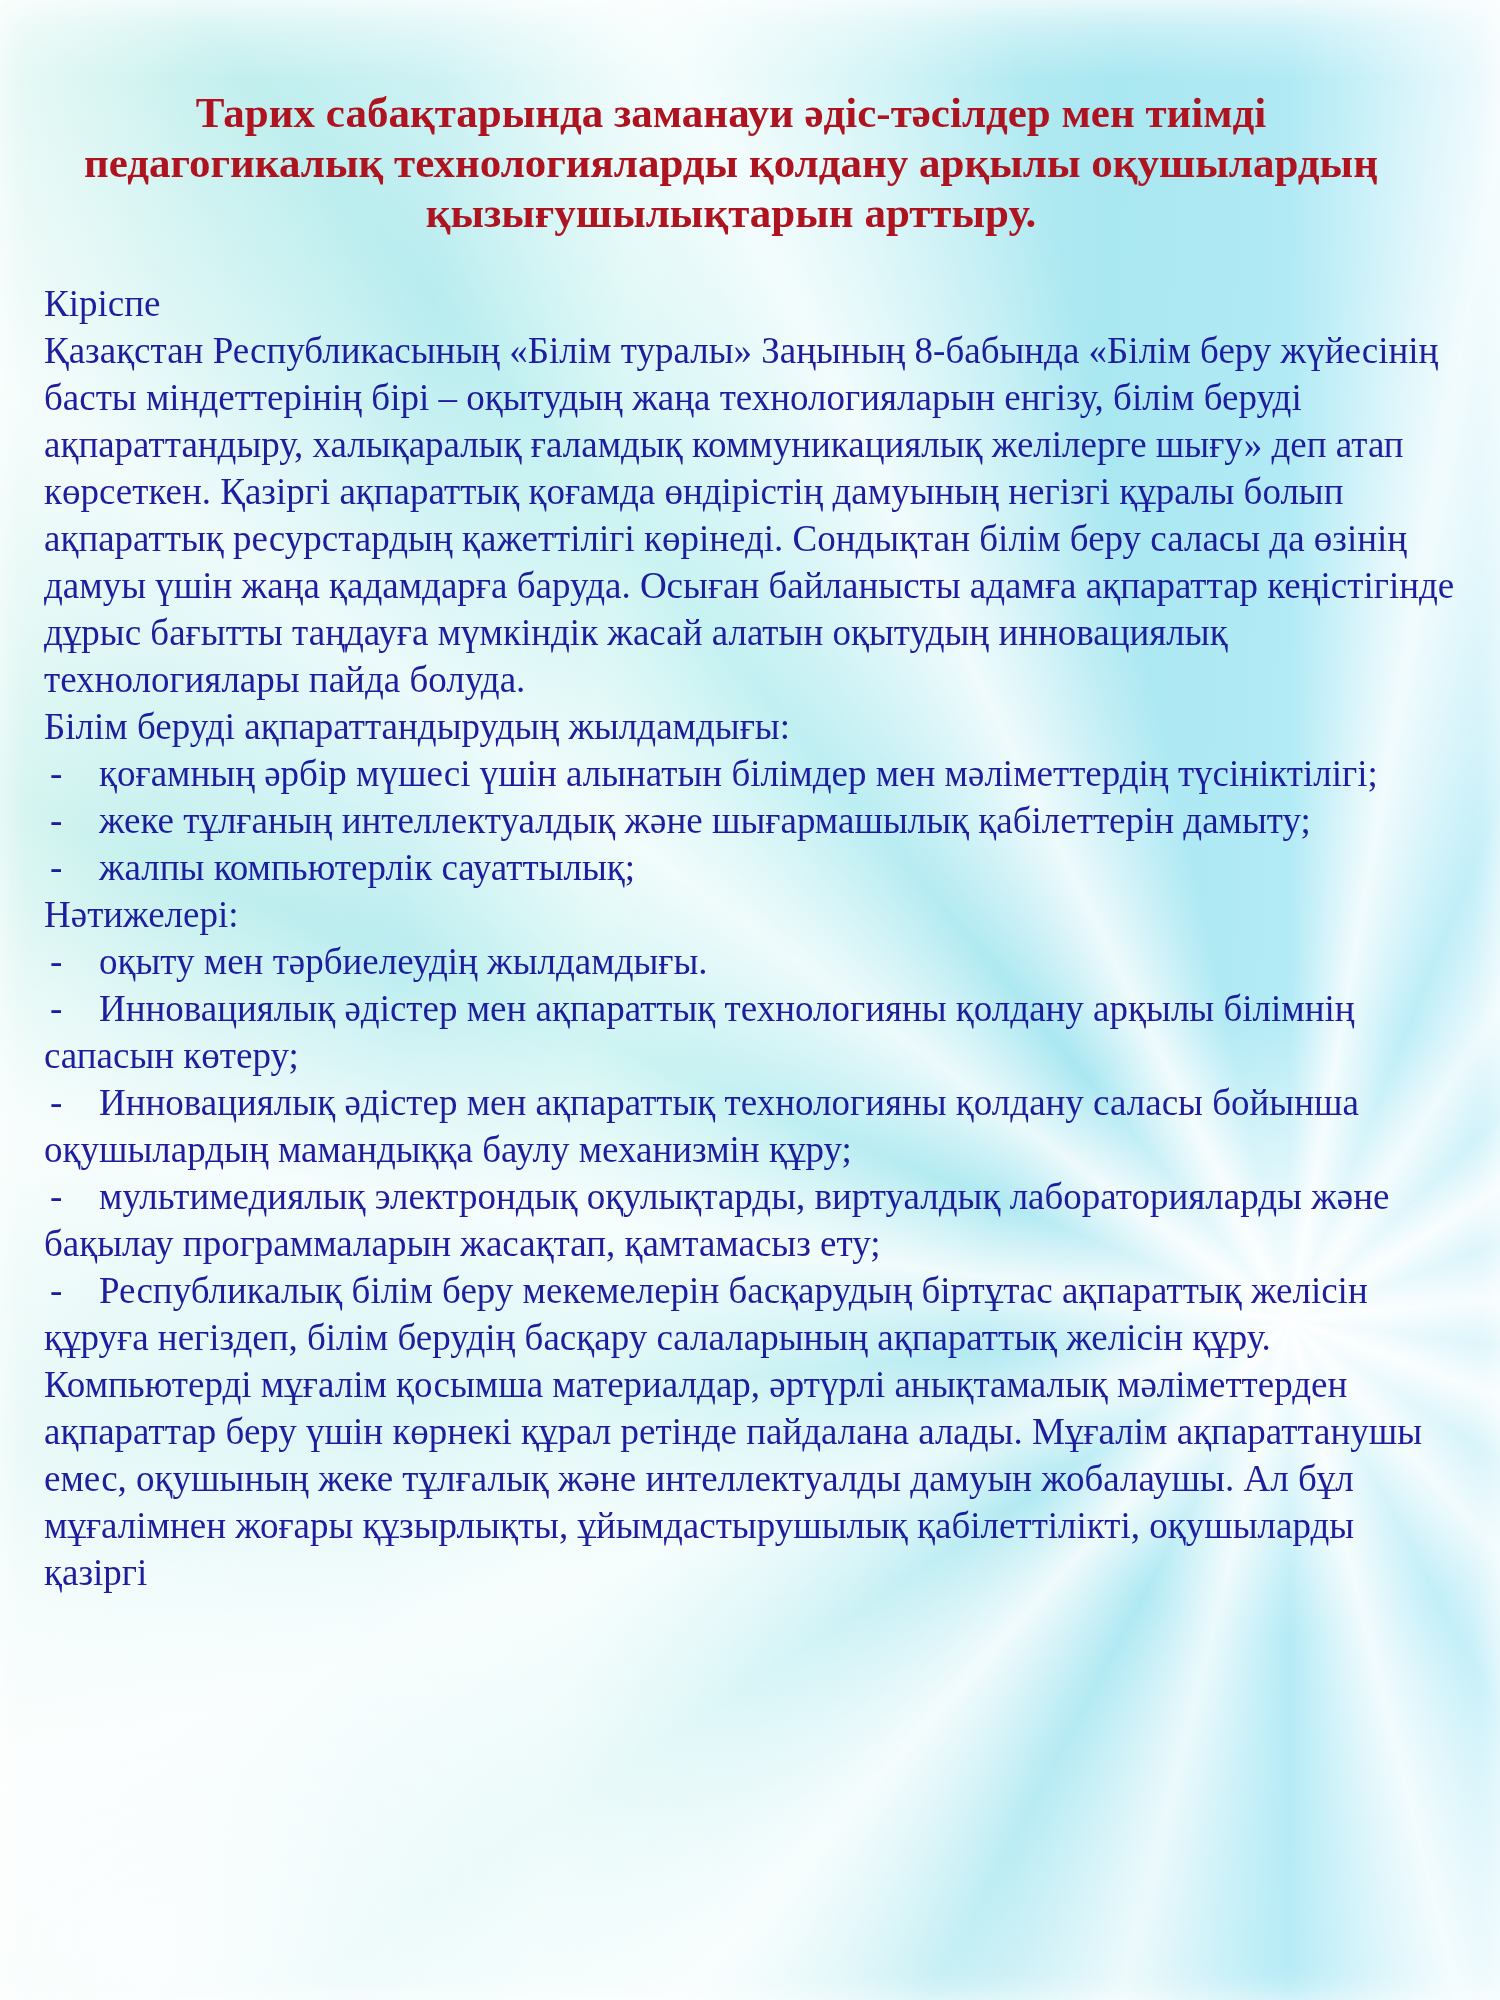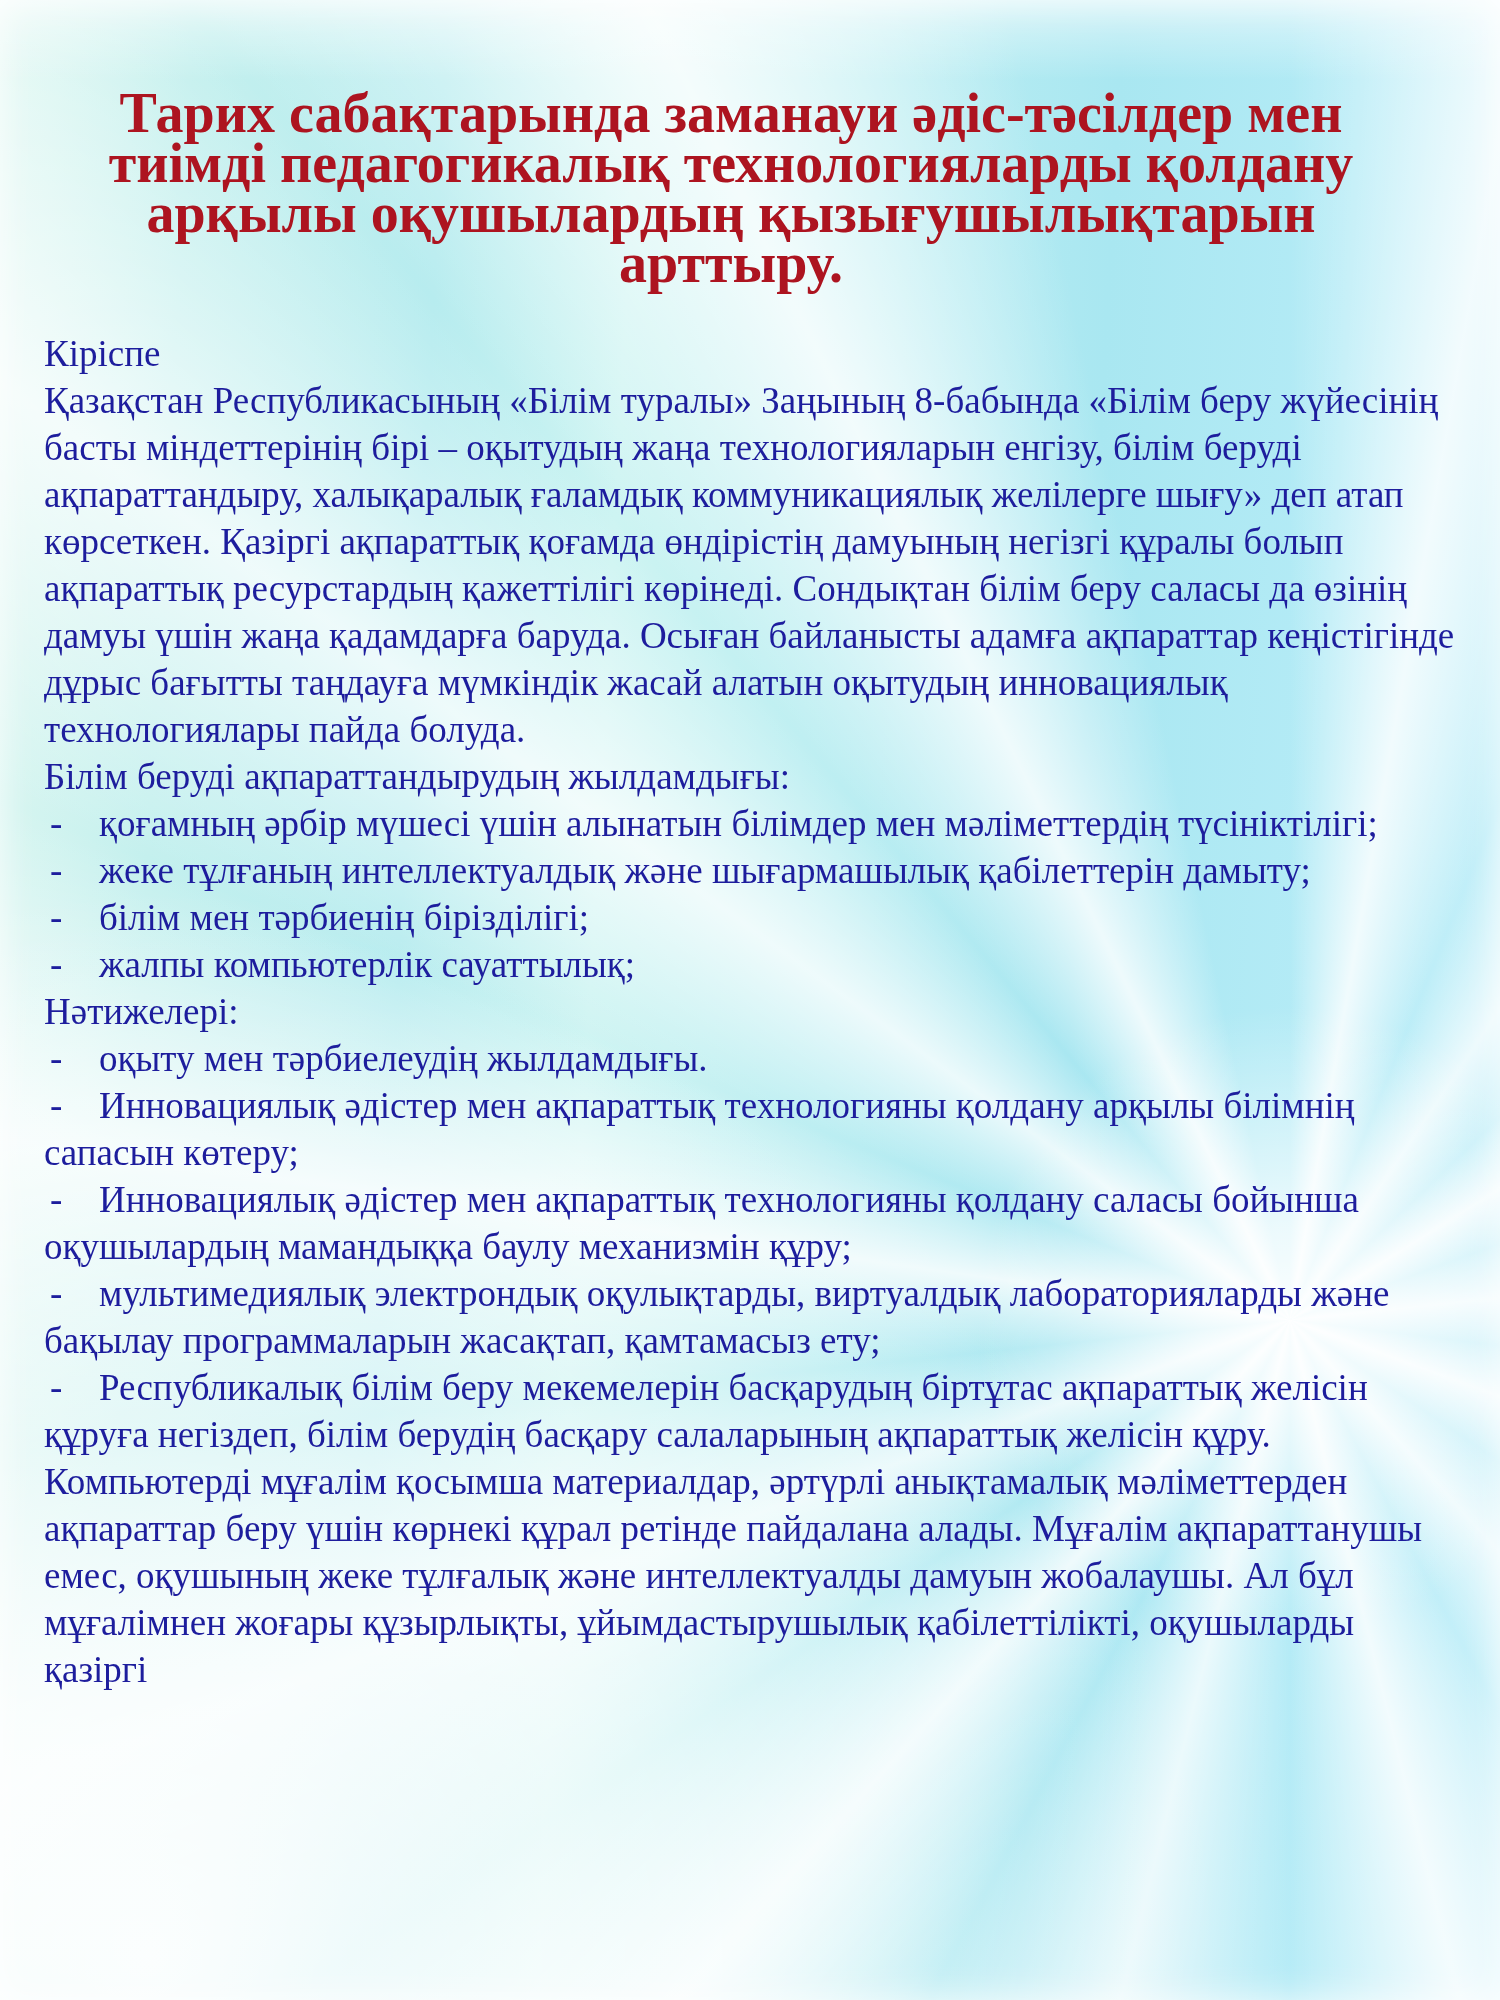--- a/index.html
+++ b/index.html
@@ -35,21 +35,21 @@
       
       linear-gradient(93deg,
         #ddf7f1 0%, #c4f0ee 12%, #b7ecef 28%, #cdf4f2 40%,
         #bceef2 55%, #a9e7f1 70%, #b4ebf6 85%, #c9f1fa 100%);
     box-shadow: inset 0 0 35px rgba(255,255,255,0.8);
   }
   .title {
     padding: 88px 90px 0 52px;
     text-align: center;
     font-weight: bold;
-    font-size: 56px;
+    font-size: 43px;
     line-height: 50px;
     color: #ad1420;
   }
   .content {
     margin: 42px 44px 8px 44px;
     font-size: 37px;
     line-height: 47px;
     color: #1d1d9d;
   }
   .block { margin: 0; }
@@ -64,21 +64,20 @@
 <body>
 
 <div class="page">
   <div class="title" style="color: rgb(173, 20, 32);">Тарих сабақтарында заманауи әдіс-тәсілдер мен тиімді педагогикалық технологияларды қолдану арқылы оқушылардың қызығушылықтарын арттыру.</div>
   <div class="content" style="color: rgb(29, 29, 157);">
       <div class="block line">Кіріспе</div>
       <div class="block p">Қазақстан Республикасының «Білім туралы» Заңының 8-бабында «Білім беру жүйесінің басты міндеттерінің бірі – оқытудың жаңа технологияларын енгізу, білім беруді ақпараттандыру, халықаралық ғаламдық коммуникациялық желілерге шығу» деп атап көрсеткен. Қазіргі ақпараттық қоғамда өндірістің дамуының негізгі құралы болып ақпараттық ресурстардың қажеттілігі көрінеді.  Сондықтан білім беру саласы да өзінің дамуы үшін жаңа қадамдарға баруда. Осыған байланысты адамға ақпараттар кеңістігінде дұрыс бағытты таңдауға мүмкіндік жасай алатын оқытудың инновациялық технологиялары пайда болуда.</div>
       <div class="block line">Білім беруді ақпараттандырудың жылдамдығы:</div>
       <div class="block li"><span class="dash">-</span>қоғамның әрбір мүшесі үшін алынатын білімдер мен мәліметтердің түсініктілігі;</div>
       <div class="block li"><span class="dash">-</span>жеке тұлғаның интеллектуалдық және шығармашылық қабілеттерін дамыту;</div>
-      <div class="block li"><span class="dash">-</span>білім мен тәрбиенің бірізділігі;</div>
       <div class="block li"><span class="dash">-</span>жалпы компьютерлік сауаттылық;</div>
       <div class="block line">Нәтижелері:</div>
       <div class="block li"><span class="dash">-</span>оқыту мен тәрбиелеудің жылдамдығы.</div>
       <div class="block li"><span class="dash">-</span>Инновациялық әдістер мен ақпараттық технологияны қолдану арқылы білімнің сапасын көтеру;</div>
       <div class="block li"><span class="dash">-</span>Инновациялық әдістер мен ақпараттық технологияны қолдану саласы бойынша оқушылардың мамандыққа баулу механизмін құру;</div>
       <div class="block li"><span class="dash">-</span>мультимедиялық электрондық оқулықтарды, виртуалдық  лабораторияларды және бақылау программаларын жасақтап, қамтамасыз ету;</div>
       <div class="block li"><span class="dash">-</span>Республикалық білім беру мекемелерін басқарудың біртұтас ақпараттық желісін құруға негіздеп, білім берудің басқару салаларының ақпараттық желісін құру.</div>
       <div class="block p">Компьютерді мұғалім қосымша материалдар, әртүрлі анықтамалық мәліметтерден ақпараттар беру үшін көрнекі құрал ретінде пайдалана алады. Мұғалім ақпараттанушы емес, оқушының жеке тұлғалық және интеллектуалды дамуын жобалаушы. Ал бұл мұғалімнен жоғары құзырлықты, ұйымдастырушылық қабілеттілікті, оқушыларды қазіргі</div>
     </div>
 </div>

